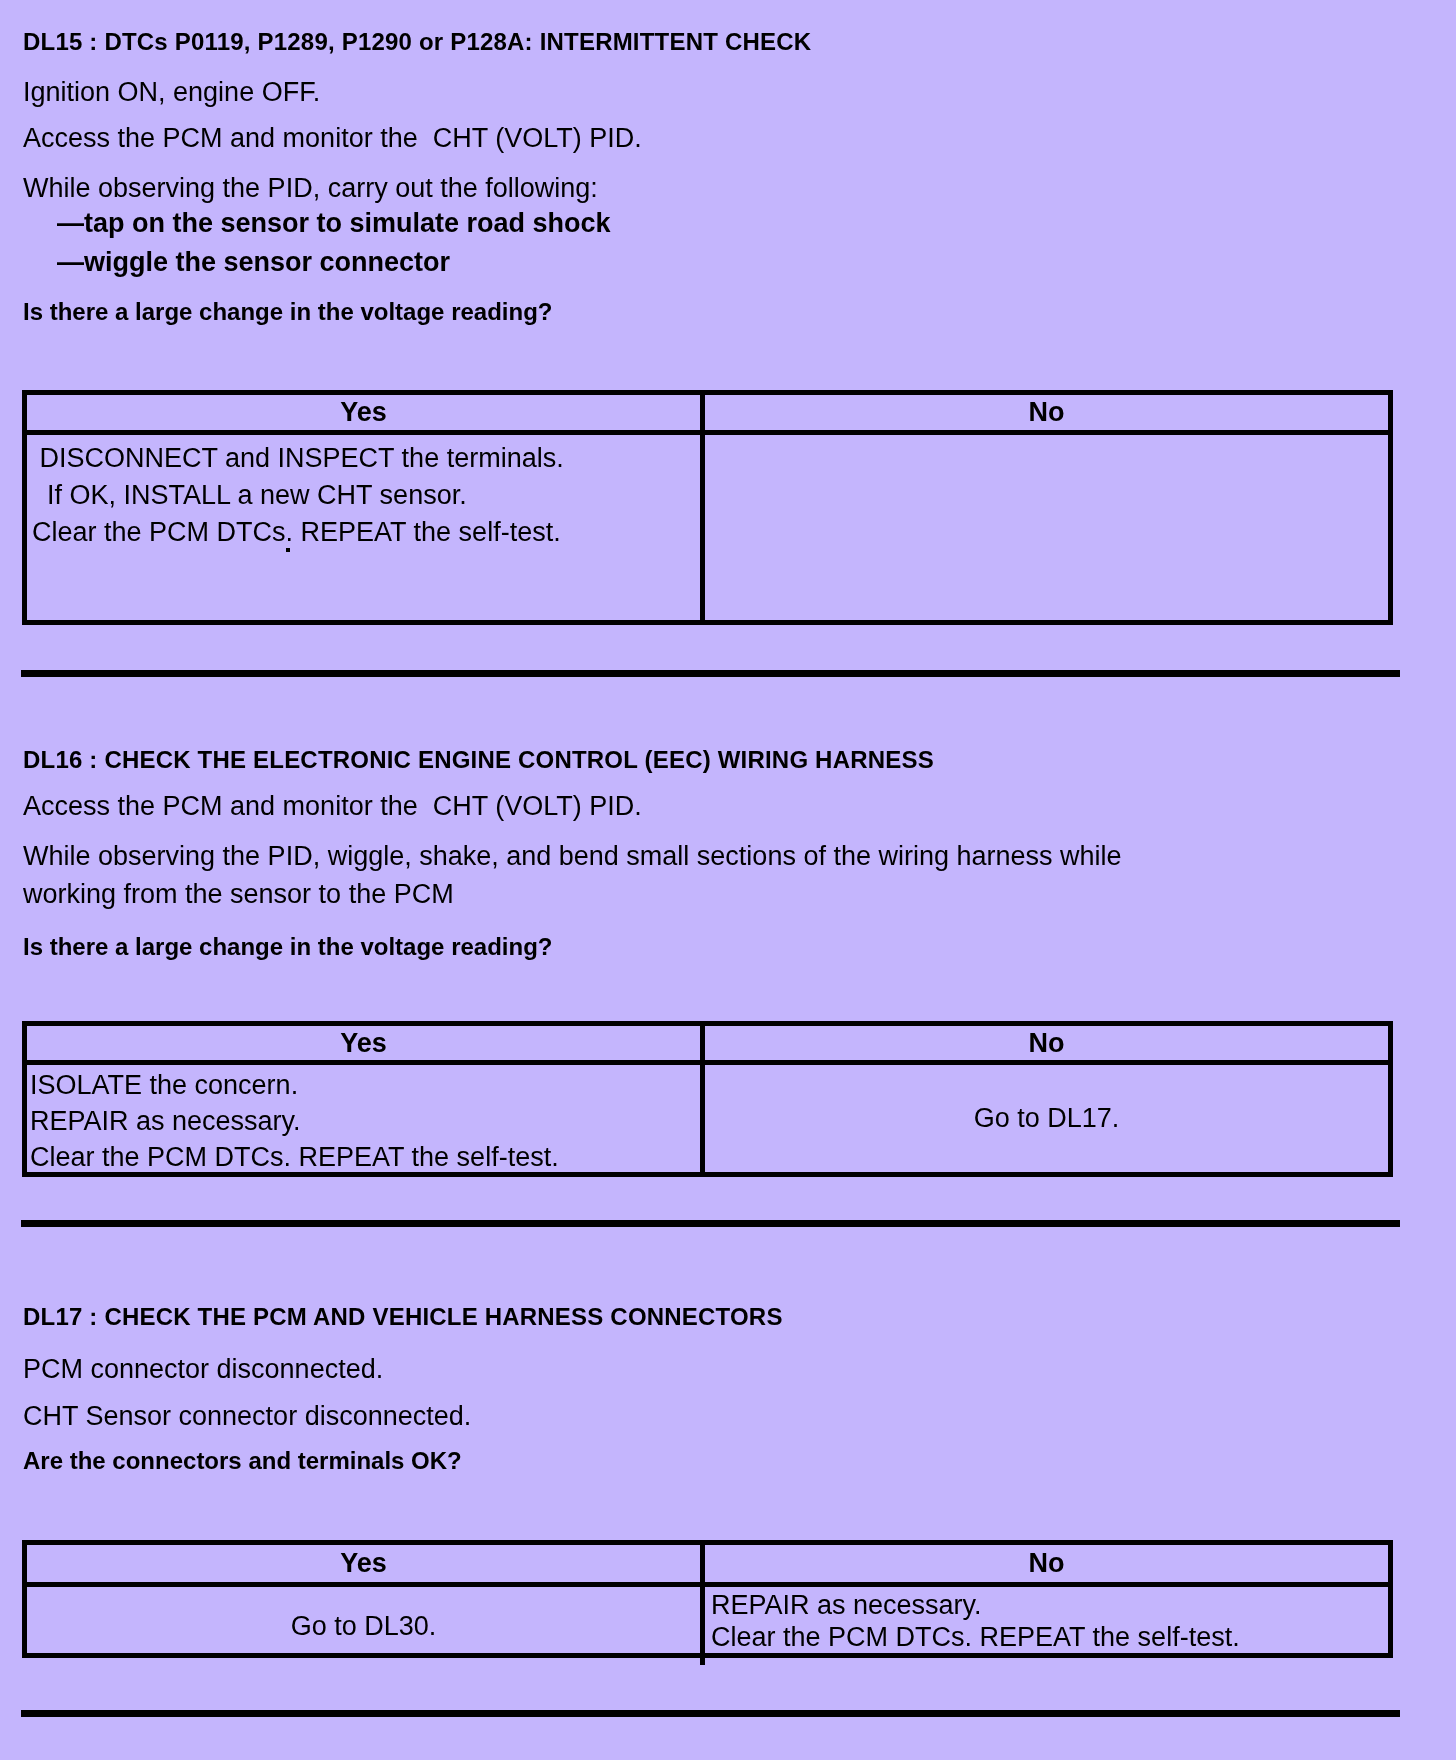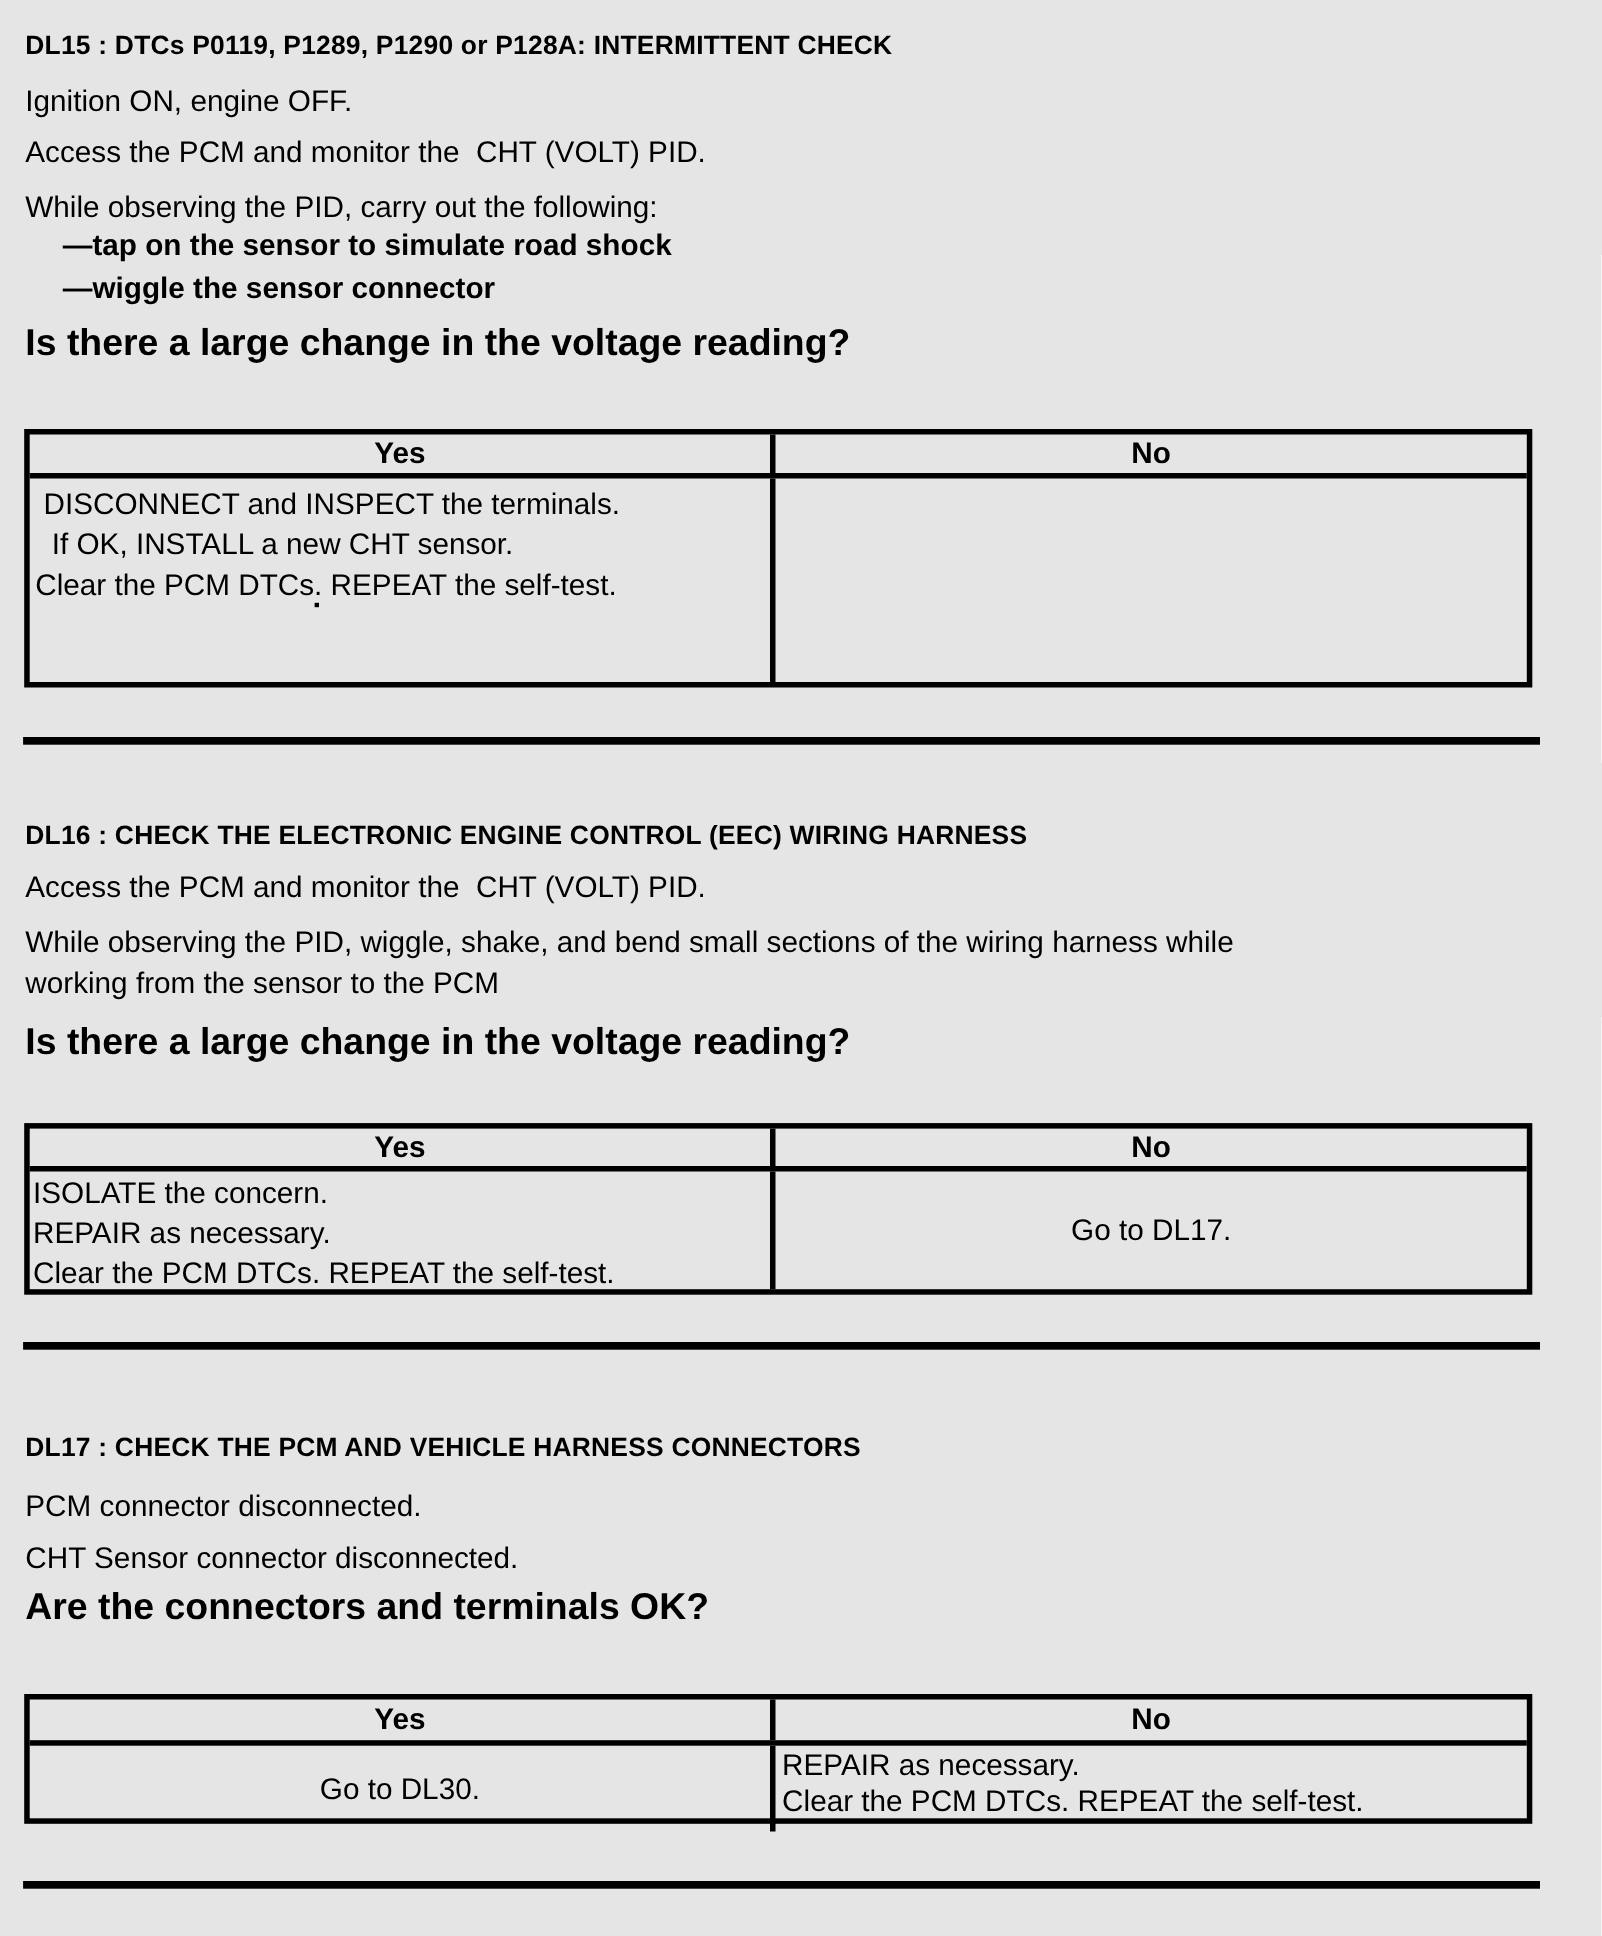--- a/index.html
+++ b/index.html
@@ -1,39 +1,39 @@
 <!DOCTYPE html>
 <html><head>
 <meta charset="utf-8">
 <style>
   * { margin: 0; padding: 0; box-sizing: border-box; }
   html, body { background: #ffffff; }
   .page {
     position: relative;
     width: 1456px;
     height: 1760px;
-    background: #e5e5e5;
+    background: #c4b5fd;
     color: #000000;
     font-family: "Liberation Sans", sans-serif;
     overflow: hidden;
   }
   .abs { position: absolute; left: 23px; white-space: pre-wrap; }
   .heading {
     font-size: 24px;
     font-weight: bold;
     line-height: 30px;
     letter-spacing: 0.2px;
   }
   .body-line {
     font-size: 27px;
     line-height: 34px;
   }
   .indent { left: 57px; font-weight: bold; }
   .question {
-    font-size: 34px;
+    font-size: 24px;
     font-weight: bold;
     line-height: 34px;
   }
   
   .tbl {
     position: absolute;
     left: 22px;
     width: 1371px;
     border: 5px solid #000000;
   }

